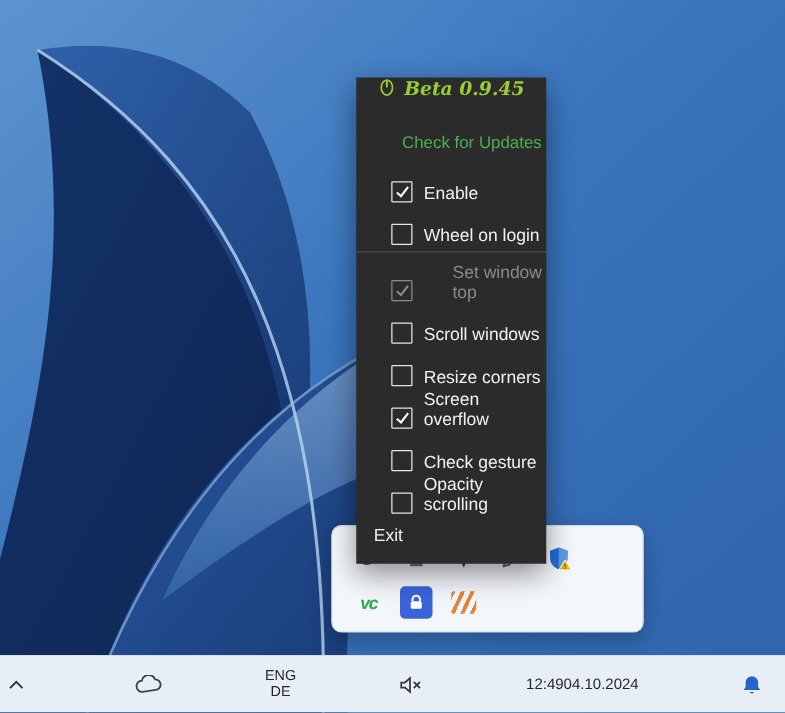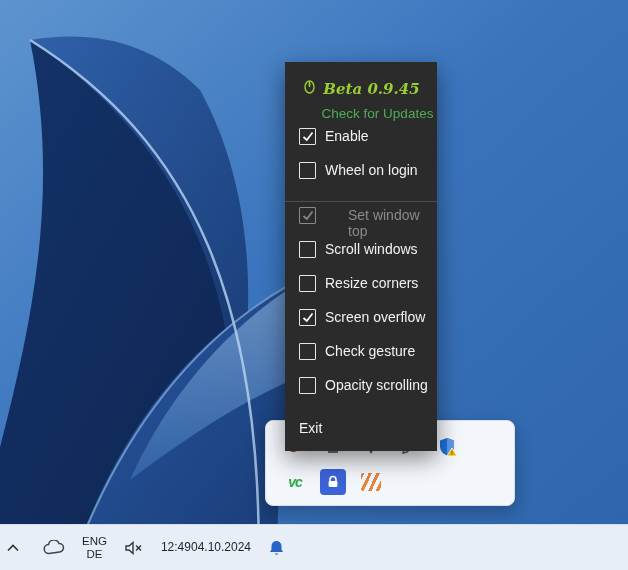--- a/index.html
+++ b/index.html
@@ -26,42 +26,42 @@
   .ic-vc   { color:#2fa84f; font-weight:bold; font-style:italic; font-size:14px; letter-spacing:-1px; }
   .ic-lock { background:#3b63d8; }
   .ic-stripes { background:repeating-linear-gradient(115deg,#e8833a 0 3px,transparent 3px 7px); width:20px; height:18px; border-radius:2px; }
 
   
   .menu {
     position:absolute; left:285px; top:62px; width:152px; z-index:3;
     background:#2b2b2b; box-shadow:0 8px 22px rgba(0,0,0,.45);
     color:#f2f2f2; padding-bottom:6px;
   }
-  .menu-title { height:36px; display:flex; align-items:flex-end; justify-content:center; gap:6px; }
+  .menu-title { height:36px; display:flex; align-items:flex-start; justify-content:center; gap:6px; }
   .menu-title .t { color:#9acd32; font-style:italic; font-weight:bold; font-size:15px; font-family:"DejaVu Serif", serif; }
   .menu-update { height:30px; display:flex; align-items:center; justify-content:center;
     color:#4caf50; font-size:13.5px; cursor:default;padding-left:33px; }
-  .menu-item { height:34px; display:flex; align-items:flex-start; gap:9px; padding-left:14px; font-size:14px; }
+  .menu-item { height:34px; display:flex; align-items:flex-end; gap:9px; padding-left:14px; font-size:14px;margin-left:14px; }
   .menu-item .cb {
     width:17px; height:17px; flex:0 0 auto; border:1.6px solid #e6e6e6; border-radius:1px;
     display:flex; align-items:center; justify-content:center; background:transparent;
   }
   .menu-item .cb svg { visibility:hidden; }
   .menu-item[data-checked="true"] .cb svg { visibility:visible; }
   .menu-item[data-disabled="true"] { color:#8a8a8a;gap:32px; }
   .menu-item[data-disabled="true"] .cb { border-color:#8a8a8a; }
   .menu-item[data-disabled="true"] .cb svg polyline { stroke:#8a8a8a; }
   .menu-sep { border-top:1px solid #4d4d4d; margin:5px 0; }
   .menu-exit { height:34px; display:flex; align-items:center; padding-left:14px; font-size:14px; }
 
   
   .taskbar {
     position:absolute; left:0; bottom:0; width:628px; height:46px;
     background:#e8eef6; border-top:1px solid #d6dde8; z-index:4;
-    display:flex; align-items:center; justify-content:flex-start;
+    display:flex; align-items:center; justify-content:space-between;
     gap:17px; padding-right:18px; color:#1f2328;
   }
   .tb-btn { display:flex; align-items:center; justify-content:center; border-radius:4px; }
   .chevron { width:26px; height:26px; font-size:13px; color:#333; }
   .lang { font-size:11.5px; line-height:13px; text-align:left; }
   .clock { font-size:12px; line-height:15px; text-align:right; }
   .bell svg { display:block; }
 </style>
 </head>
 <body>

